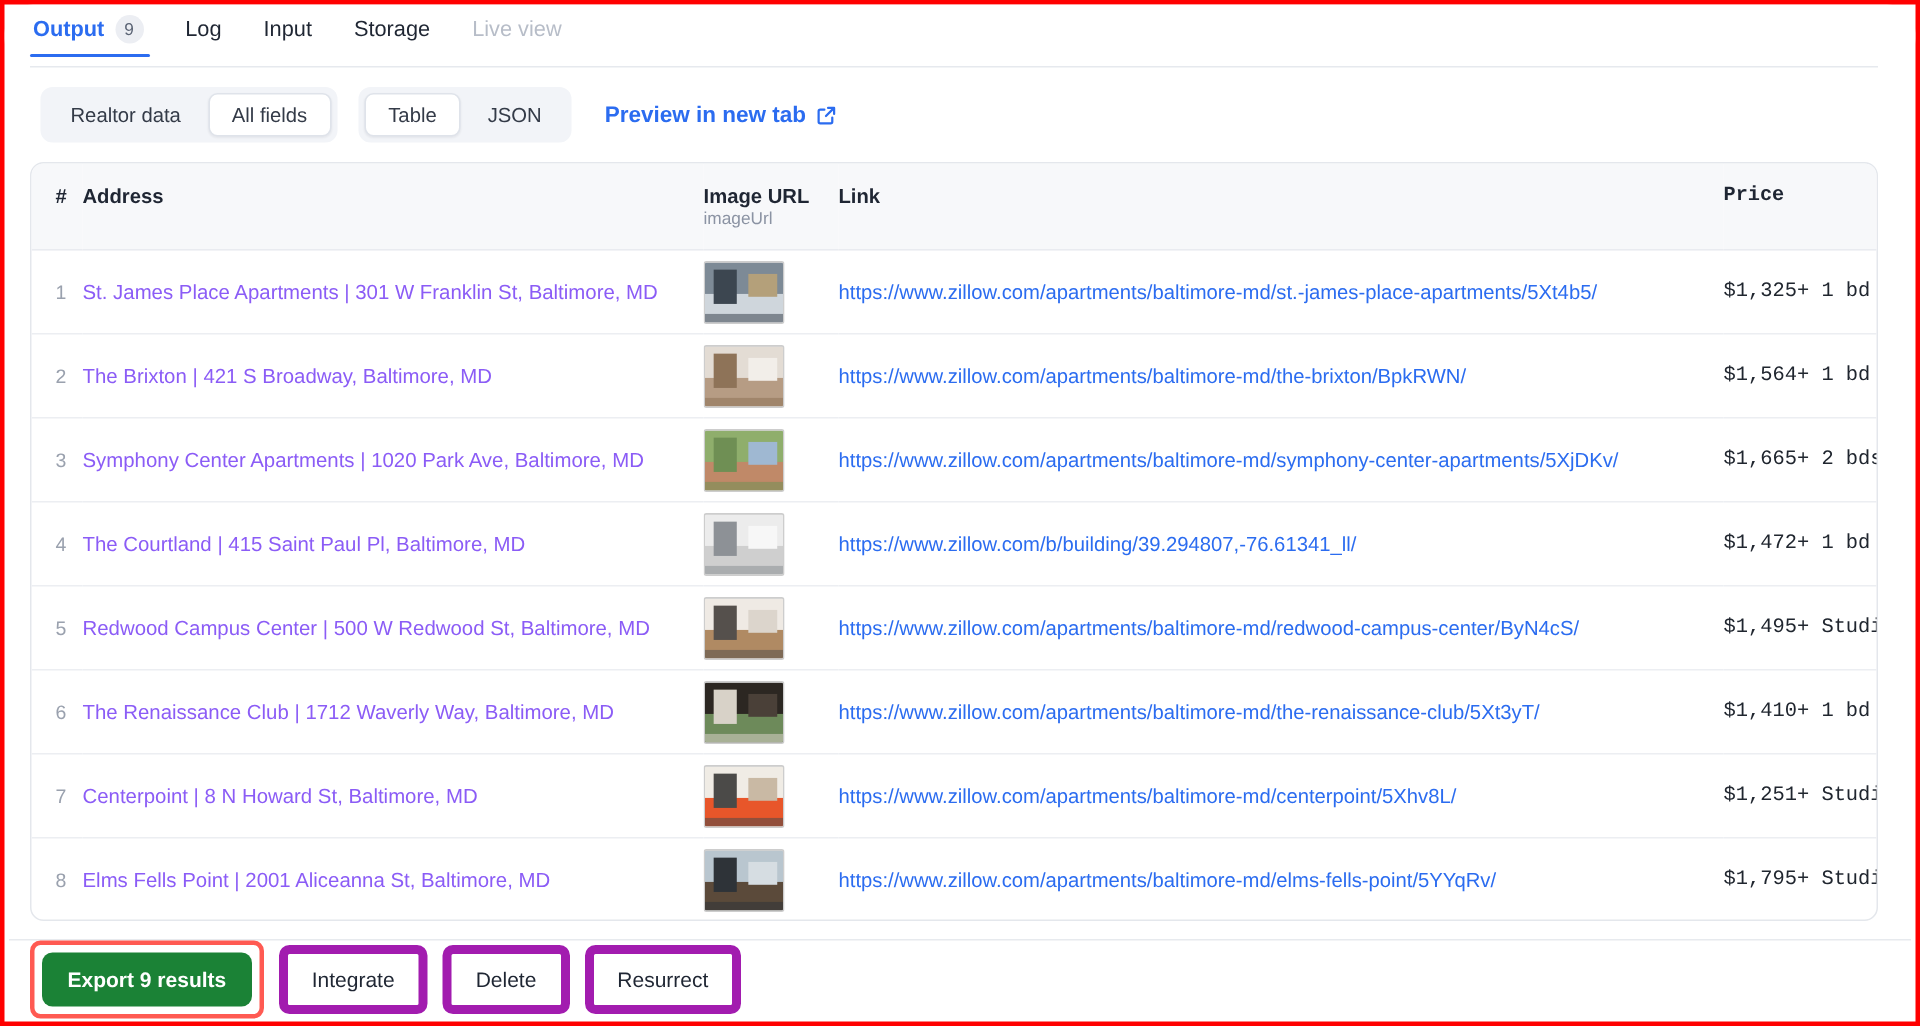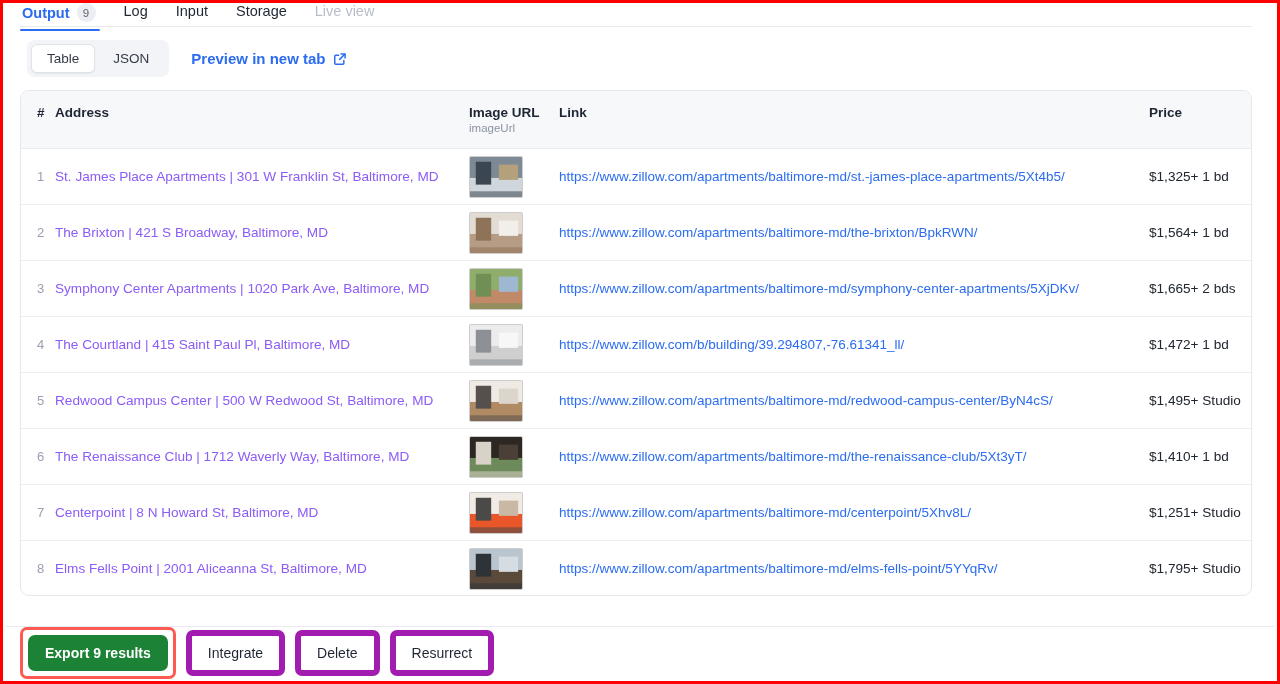--- a/index.html
+++ b/index.html
@@ -14,24 +14,24 @@
     position: relative;
     width: 1280px; height: 684px;
     border: 3px solid #ff0000;
     background: #ffffff;
     overflow: hidden;
   }
 
   
   #tabbar {
     position: relative;
-    height: 24px;
+    height: 42px;
     padding: 0 17px;
     display: flex;
-    align-items: flex-start;
+    align-items: center;
     gap: 0px;
     background: #fff;
     border-radius: 19px;
   }
   #tabbar::after {
     content: "";
     position: absolute;
     left: 17px; right: 25px; bottom: 0;
     height: 1px;
     background: #e6e9ee;
@@ -133,21 +133,21 @@
     display: block;
     font-size: 11.5px;
     font-weight: 400;
     color: #8b93a3;
     margin-top: 2px;
   }
   .c-num   { width: 34px;  padding-left: 16px !important; }
   .c-addr  { width: 414px; }
   .c-img   { width: 90px;  }
   .c-link  { width: 590px; }
-  .c-price { width: 120px; }
+  .c-price { width: 120px; font-family: Liberation Mono, monospace; }
 
   tbody td {
     border-bottom: 1px solid #eceef2;
     font-size: 13.6px;
     color: #20262f;
     height: 56px;
     padding: 0;
     vertical-align: middle;
     overflow: hidden;
     white-space: nowrap;
@@ -235,20 +235,24 @@
     <div class="tab">
       <span>Storage</span>
     </div>
     <div class="tab disabled">
       <span>Live view</span>
     </div>
   </div>
 
   <div id="controls">
 
+    <div class="segctl">
+      <div class="seg">Realtor data</div>
+      <div class="seg selected">All fields</div>
+    </div>
 
     <div class="segctl">
       <div class="seg selected">Table</div>
       <div class="seg">JSON</div>
     </div>
 
     <a id="preview-link">
       <span>Preview in new tab</span>
       <span>
         <svg width="14" height="14" viewBox="0 0 16 16" fill="none" stroke="#2b6cf0" stroke-width="1.7" stroke-linecap="round" stroke-linejoin="round">

